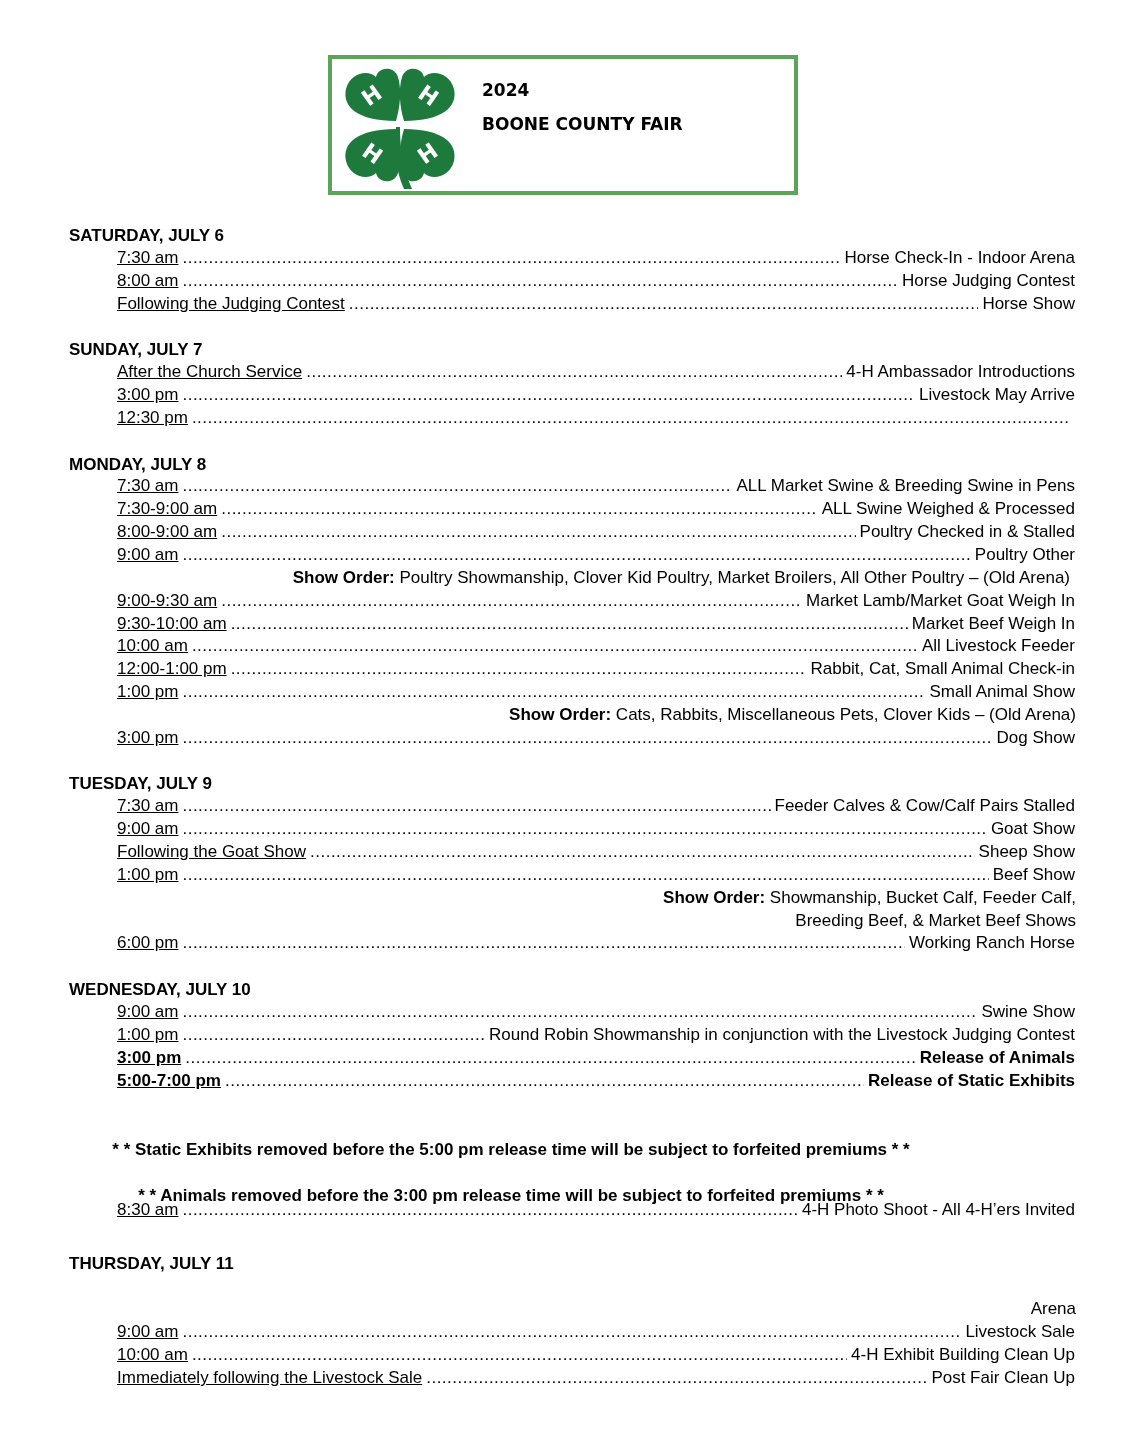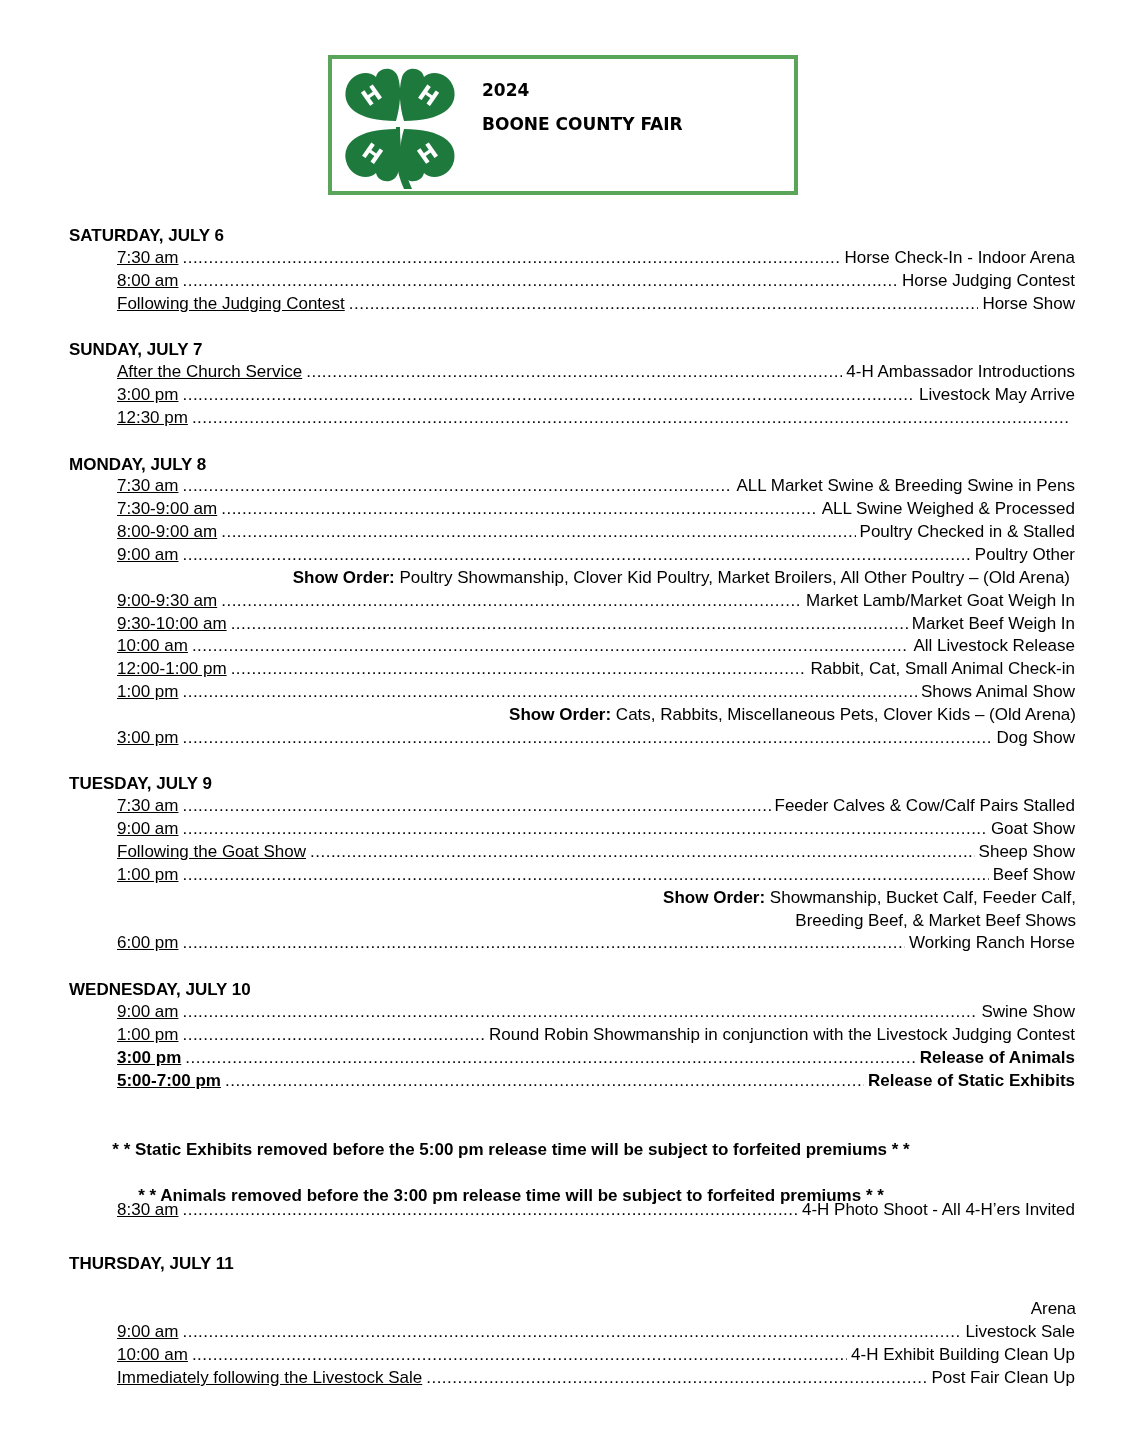--- a/index.html
+++ b/index.html
@@ -108,31 +108,31 @@
     <span class="e">Market Lamb/Market Goat Weigh In</span>
   </div>
 <div class="row" style="top:613px">
     <span class="t">9:30-10:00 am</span>
     <span class="dots"></span>
     <span class="e">Market Beef Weigh In</span>
   </div>
 <div class="row" style="top:635px">
     <span class="t">10:00 am</span>
     <span class="dots"></span>
-    <span class="e">All Livestock Release</span>
+    <span class="e">All Livestock Feeder</span>
   </div>
 <div class="row" style="top:658px">
     <span class="t">12:00-1:00 pm</span>
     <span class="dots"></span>
     <span class="e">Rabbit, Cat, Small Animal Check-in</span>
   </div>
 <div class="row" style="top:681px">
     <span class="t">1:00 pm</span>
     <span class="dots"></span>
-    <span class="e">Shows Animal Show</span>
+    <span class="e">Small Animal Show</span>
   </div>
 <div class="note" style="top:704px; right:50px"><b>Show Order:</b><span> Cats, Rabbits, Miscellaneous Pets, Clover Kids – (Old Arena)</span></div>
 <div class="row" style="top:727px">
     <span class="t">3:00 pm</span>
     <span class="dots"></span>
     <span class="e">Dog Show</span>
   </div>
 
 <div class="day" style="top:774px">TUESDAY, JULY 9</div>
 <div class="row" style="top:795px">

